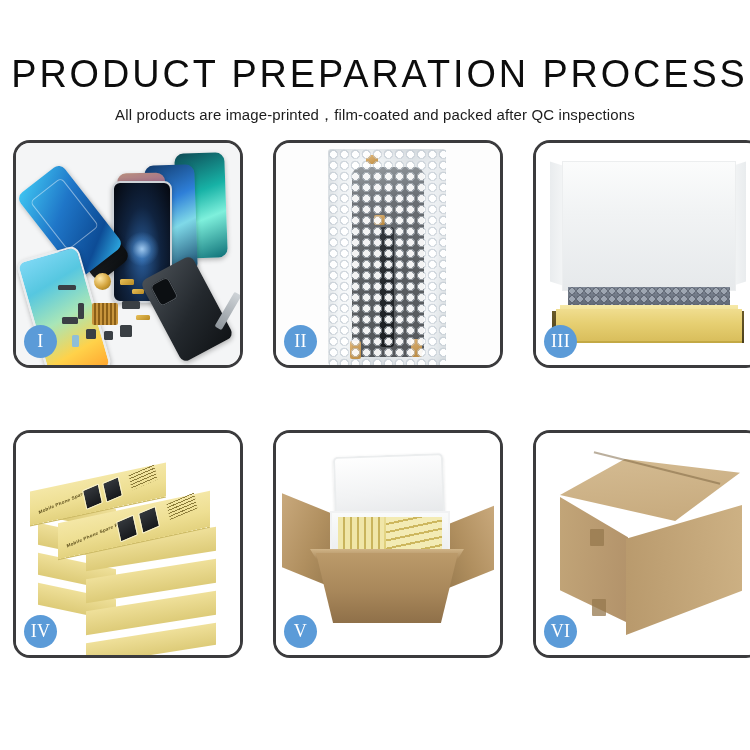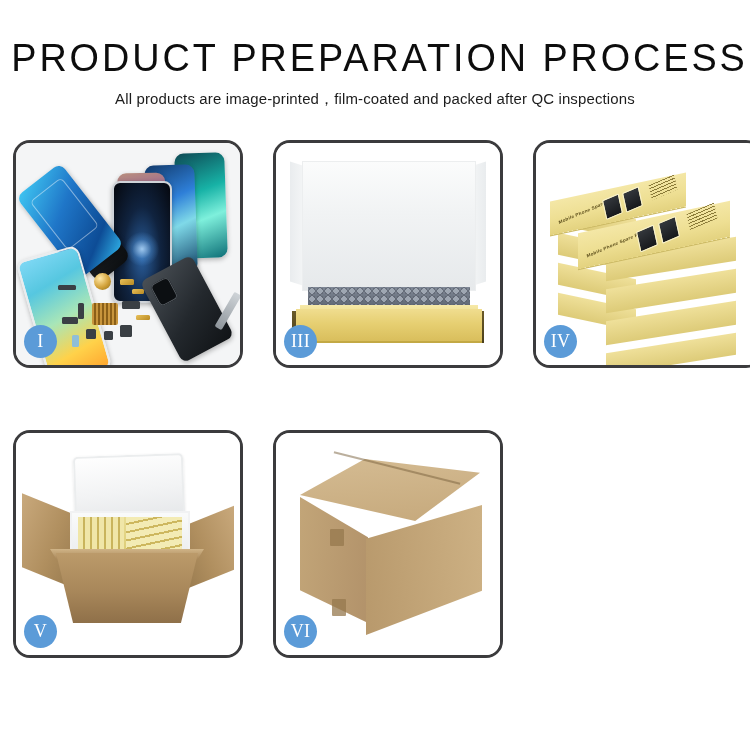--- a/index.html
+++ b/index.html
@@ -11,21 +11,21 @@
     width: 750px;
     height: 750px;
     font-family: "Liberation Sans", sans-serif;
     overflow: hidden;
     position: relative;
   }
 
   
   .header {
     text-align: center;
-    padding-top: 38px;
+    padding-top: 54px;
   }
   .title {
     font-family: "Liberation Sans", sans-serif;
     font-size: 39px;
     font-weight: 400;
     letter-spacing: 3.0px;
     color: #0d0d0d;
     line-height: 1.02;
     white-space: nowrap;
     transform: scaleX(0.97);
@@ -385,20 +385,35 @@
       <div class="part" style="left:70px;top:186px;width:10px;height:10px;"></div>
       <div class="part" style="left:88px;top:188px;width:9px;height:9px;"></div>
       <div class="part" style="left:104px;top:182px;width:12px;height:12px;"></div>
       <div class="part" style="left:56px;top:192px;width:7px;height:12px;background:#8fbed8;"></div>
       <div class="part part-gold" style="left:120px;top:172px;width:14px;height:5px;"></div>
       <div class="part-screwdriver"></div>
     </div>
     <div class="badge">I</div>
   </div>
 
+  <div class="panel">
+    <div class="stage">
+      <div class="p2-bg"></div>
+      <div class="bubblepack">
+        <div class="p2-screen"></div>
+        <div class="p2-flex"></div>
+        <div class="p2-tape" style="left:38px;top:6px;width:12px;height:9px;"></div>
+        <div class="p2-tape" style="left:46px;top:66px;width:11px;height:10px;"></div>
+        <div class="p2-tape" style="left:22px;bottom:6px;width:11px;height:18px;"></div>
+        <div class="p2-tape" style="right:24px;bottom:8px;width:11px;height:18px;"></div>
+        <div class="p2-overlay"></div>
+      </div>
+    </div>
+    <div class="badge">II</div>
+  </div>
 
   <div class="panel">
     <div class="stage">
       <div class="p3-bg"></div>
       <div class="p3-lid-left"></div>
       <div class="p3-lid-right"></div>
       <div class="p3-lid"></div>
       <div class="p3-contents"></div>
       <div class="p3-box-top"></div>
       <div class="p3-box-end-l"></div>

